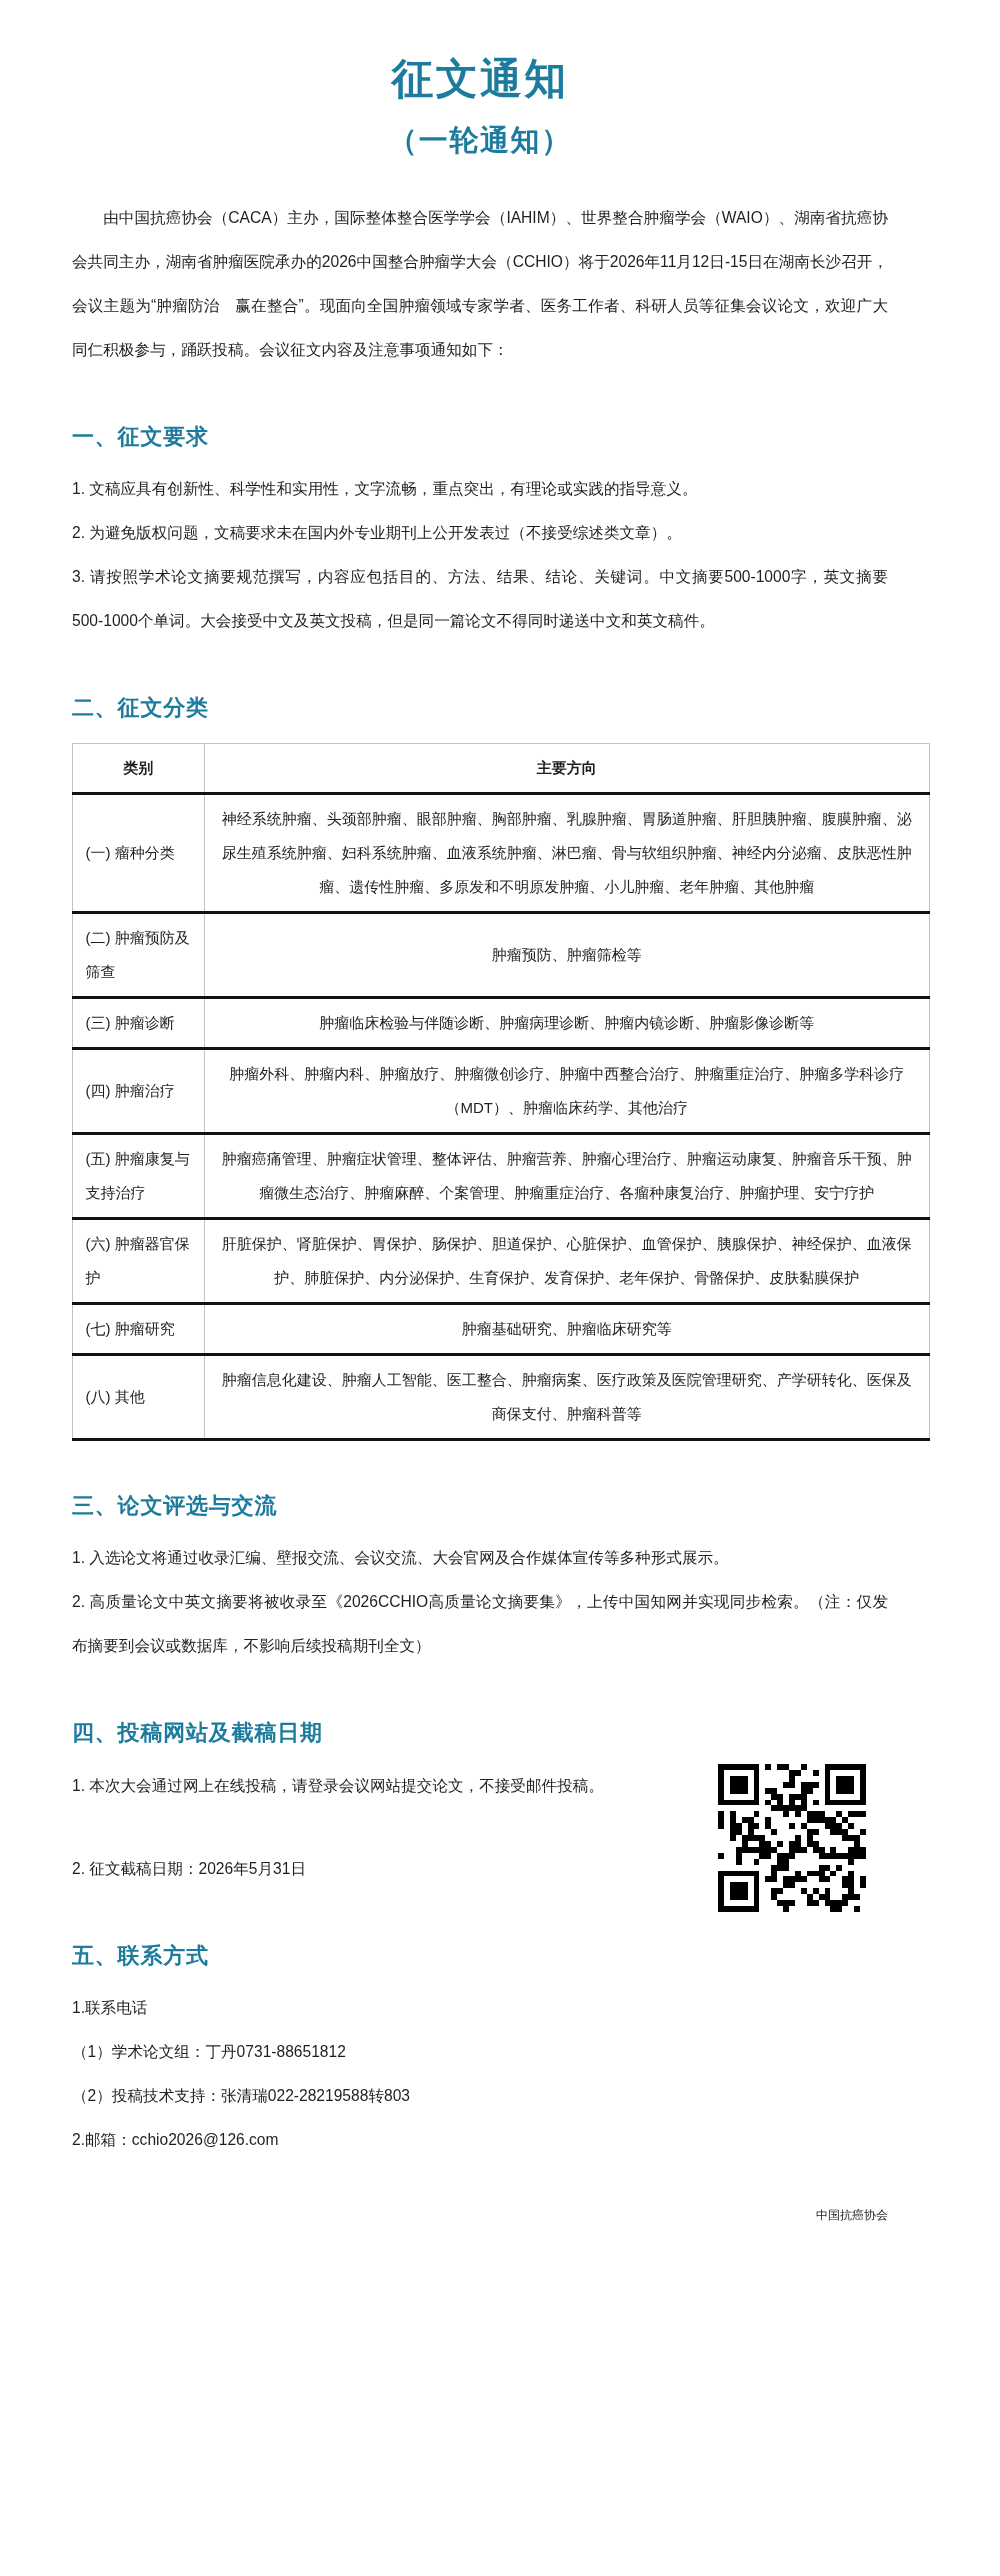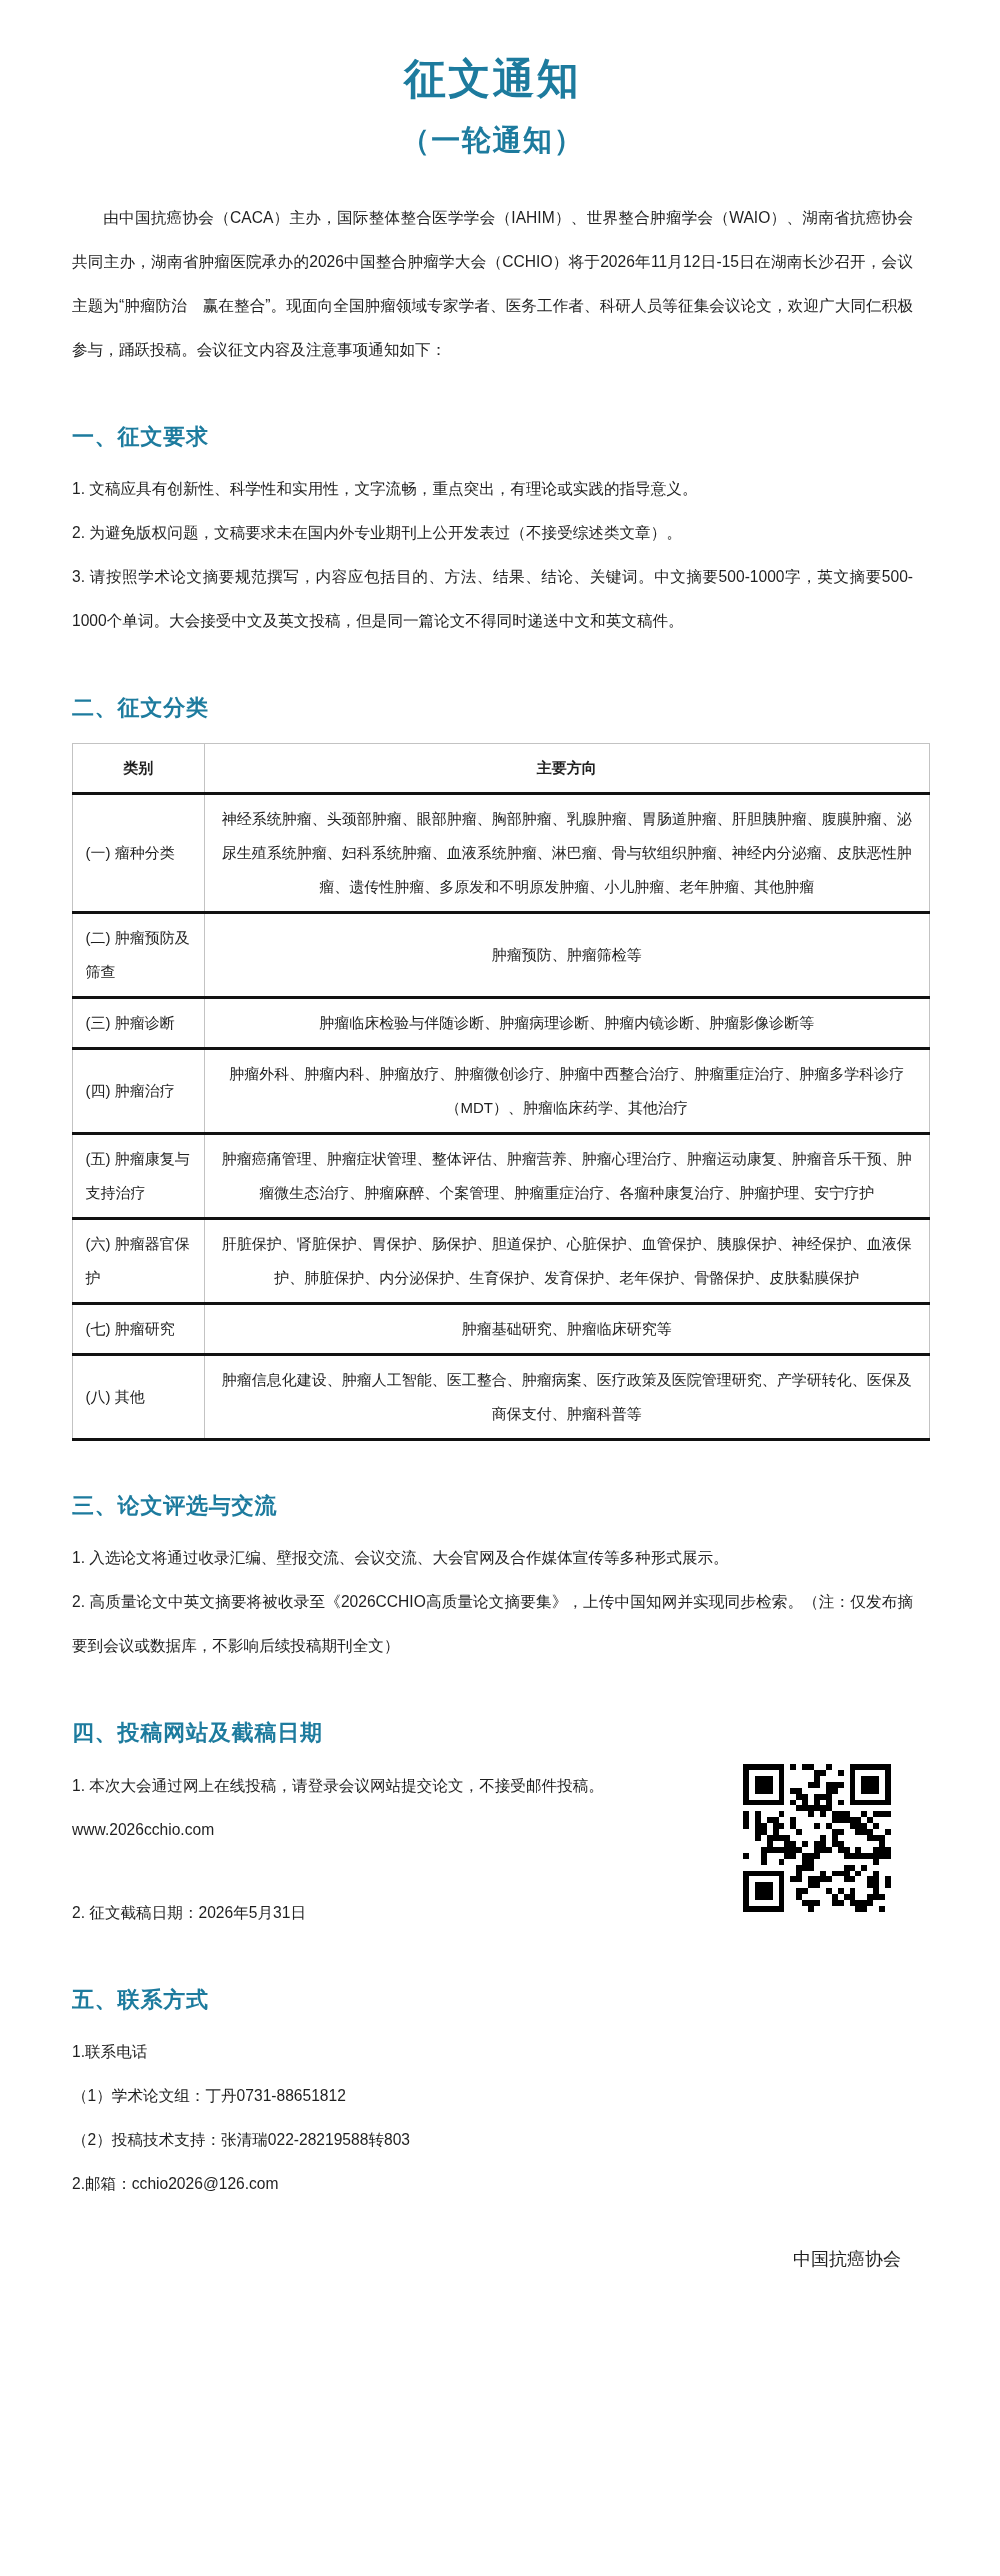--- a/index.html
+++ b/index.html
@@ -8,21 +8,21 @@
     --rule:#111111;
     --grid:#c3c3c3;
   }
   html,body{margin:0;padding:0;background:#ffffff;}
   body{
     width:1000px;min-height:2576px;
     font-family:"Liberation Sans","DejaVu Sans",sans-serif;
     color:var(--text);
     -webkit-font-smoothing:antialiased;
   }
-  .page{box-sizing:border-box;width:1000px;padding:31px 87px 55px 72px;}
+  .page{box-sizing:border-box;width:1000px;padding:31px 112px 55px 72px;}
   h1.title{
     margin:19.5px 0 0;text-align:center;color:var(--accent);
     font-size:42px;font-weight:bold;letter-spacing:2.3px;
   }
   .subtitle{
     margin-top:14px;text-align:center;color:var(--accent);
     font-size:29px;font-weight:bold;letter-spacing:1.6px;
   }
   p.txt{font-size:15.6px;line-height:44px;margin:0;text-align:justify;}
   p.intro{margin-top:35px;text-indent:2em;}
@@ -45,21 +45,21 @@
   td.cat{width:115px;padding-left:15.6px;border-right:0.8px solid var(--grid);}
   th.cat-h{width:115px;border-right:0.8px solid var(--grid);}
   td.dir{padding-left:20.3px;padding-right:23.4px;text-align:center;}
   .sub-block{position:relative;}
   .sub-block .deadline{margin-top:39px;}
   .qr{
     position:absolute;top:0;right:22px;width:148px;height:148px;
     shape-rendering:crispEdges;background:#fff;
   }
   .footer{margin-top:31px;text-align:right;}
-  .footer p{font-size:18px;line-height:44px;margin:12px;}
+  .footer p{font-size:12px;line-height:44px;margin:0;}
 </style>
 </head>
 <body>
 
 <div class="page">
 
   <h1 class="title">征文通知</h1>
   <div class="subtitle">（一轮通知）</div>
 
   <p class="txt intro">由中国抗癌协会（CACA）主办，国际整体整合医学学会（IAHIM）、世界整合肿瘤学会（WAIO）、湖南省抗癌协会共同主办，湖南省肿瘤医院承办的2026中国整合肿瘤学大会（CCHIO）将于2026年11月12日-15日在湖南长沙召开，会议主题为“肿瘤防治　赢在整合”。现面向全国肿瘤领域专家学者、医务工作者、科研人员等征集会议论文，欢迎广大同仁积极参与，踊跃投稿。会议征文内容及注意事项通知如下：</p>
@@ -113,21 +113,20 @@
     </tbody>
   </table>
 
   <h2 class="sec">三、论文评选与交流</h2>
   <p class="txt">1. 入选论文将通过收录汇编、壁报交流、会议交流、大会官网及合作媒体宣传等多种形式展示。</p>
   <p class="txt">2. 高质量论文中英文摘要将被收录至《2026CCHIO高质量论文摘要集》，上传中国知网并实现同步检索。（注：仅发布摘要到会议或数据库，不影响后续投稿期刊全文）</p>
 
   <h2 class="sec">四、投稿网站及截稿日期</h2>
   <div class="sub-block">
     <p class="txt">1. 本次大会通过网上在线投稿，请登录会议网站提交论文，不接受邮件投稿。</p>
-    <p class="txt">www.2026cchio.com</p>
     <p class="txt deadline">2. 征文截稿日期：2026年5月31日</p>
     <svg class="qr" viewBox="0 0 25 25" aria-hidden="true">
         <path d="M0 0h1v1h-1zM1 0h1v1h-1zM2 0h1v1h-1zM3 0h1v1h-1zM4 0h1v1h-1zM5 0h1v1h-1zM6 0h1v1h-1zM8 0h1v1h-1zM10 0h1v1h-1zM11 0h1v1h-1zM14 0h1v1h-1zM18 0h1v1h-1zM19 0h1v1h-1zM20 0h1v1h-1zM21 0h1v1h-1zM22 0h1v1h-1zM23 0h1v1h-1zM24 0h1v1h-1zM0 1h1v1h-1zM6 1h1v1h-1zM12 1h1v1h-1zM13 1h1v1h-1zM16 1h1v1h-1zM18 1h1v1h-1zM24 1h1v1h-1zM0 2h1v1h-1zM2 2h1v1h-1zM3 2h1v1h-1zM4 2h1v1h-1zM6 2h1v1h-1zM12 2h1v1h-1zM18 2h1v1h-1zM20 2h1v1h-1zM21 2h1v1h-1zM22 2h1v1h-1zM24 2h1v1h-1zM0 3h1v1h-1zM2 3h1v1h-1zM3 3h1v1h-1zM4 3h1v1h-1zM6 3h1v1h-1zM11 3h1v1h-1zM12 3h1v1h-1zM14 3h1v1h-1zM15 3h1v1h-1zM16 3h1v1h-1zM18 3h1v1h-1zM20 3h1v1h-1zM21 3h1v1h-1zM22 3h1v1h-1zM24 3h1v1h-1zM0 4h1v1h-1zM2 4h1v1h-1zM3 4h1v1h-1zM4 4h1v1h-1zM6 4h1v1h-1zM8 4h1v1h-1zM9 4h1v1h-1zM14 4h1v1h-1zM15 4h1v1h-1zM18 4h1v1h-1zM20 4h1v1h-1zM21 4h1v1h-1zM22 4h1v1h-1zM24 4h1v1h-1zM0 5h1v1h-1zM6 5h1v1h-1zM9 5h1v1h-1zM10 5h1v1h-1zM12 5h1v1h-1zM13 5h1v1h-1zM14 5h1v1h-1zM18 5h1v1h-1zM24 5h1v1h-1zM0 6h1v1h-1zM1 6h1v1h-1zM2 6h1v1h-1zM3 6h1v1h-1zM4 6h1v1h-1zM5 6h1v1h-1zM6 6h1v1h-1zM8 6h1v1h-1zM10 6h1v1h-1zM12 6h1v1h-1zM14 6h1v1h-1zM16 6h1v1h-1zM18 6h1v1h-1zM19 6h1v1h-1zM20 6h1v1h-1zM21 6h1v1h-1zM22 6h1v1h-1zM23 6h1v1h-1zM24 6h1v1h-1zM9 7h1v1h-1zM10 7h1v1h-1zM11 7h1v1h-1zM12 7h1v1h-1zM13 7h1v1h-1zM14 7h1v1h-1zM0 8h1v1h-1zM2 8h1v1h-1zM6 8h1v1h-1zM11 8h1v1h-1zM13 8h1v1h-1zM15 8h1v1h-1zM16 8h1v1h-1zM17 8h1v1h-1zM20 8h1v1h-1zM22 8h1v1h-1zM23 8h1v1h-1zM24 8h1v1h-1zM0 9h1v1h-1zM2 9h1v1h-1zM4 9h1v1h-1zM5 9h1v1h-1zM8 9h1v1h-1zM15 9h1v1h-1zM16 9h1v1h-1zM17 9h1v1h-1zM18 9h1v1h-1zM19 9h1v1h-1zM21 9h1v1h-1zM0 10h1v1h-1zM2 10h1v1h-1zM3 10h1v1h-1zM5 10h1v1h-1zM6 10h1v1h-1zM8 10h1v1h-1zM12 10h1v1h-1zM14 10h1v1h-1zM18 10h1v1h-1zM19 10h1v1h-1zM20 10h1v1h-1zM22 10h1v1h-1zM2 11h1v1h-1zM3 11h1v1h-1zM5 11h1v1h-1zM9 11h1v1h-1zM15 11h1v1h-1zM16 11h1v1h-1zM19 11h1v1h-1zM20 11h1v1h-1zM21 11h1v1h-1zM24 11h1v1h-1zM2 12h1v1h-1zM4 12h1v1h-1zM5 12h1v1h-1zM6 12h1v1h-1zM7 12h1v1h-1zM13 12h1v1h-1zM15 12h1v1h-1zM21 12h1v1h-1zM22 12h1v1h-1zM23 12h1v1h-1zM4 13h1v1h-1zM7 13h1v1h-1zM8 13h1v1h-1zM10 13h1v1h-1zM12 13h1v1h-1zM13 13h1v1h-1zM15 13h1v1h-1zM16 13h1v1h-1zM23 13h1v1h-1zM3 14h1v1h-1zM4 14h1v1h-1zM5 14h1v1h-1zM6 14h1v1h-1zM7 14h1v1h-1zM8 14h1v1h-1zM9 14h1v1h-1zM12 14h1v1h-1zM13 14h1v1h-1zM14 14h1v1h-1zM16 14h1v1h-1zM17 14h1v1h-1zM19 14h1v1h-1zM22 14h1v1h-1zM23 14h1v1h-1zM24 14h1v1h-1zM0 15h1v1h-1zM3 15h1v1h-1zM7 15h1v1h-1zM8 15h1v1h-1zM10 15h1v1h-1zM11 15h1v1h-1zM12 15h1v1h-1zM17 15h1v1h-1zM18 15h1v1h-1zM19 15h1v1h-1zM20 15h1v1h-1zM21 15h1v1h-1zM22 15h1v1h-1zM23 15h1v1h-1zM24 15h1v1h-1zM3 16h1v1h-1zM6 16h1v1h-1zM10 16h1v1h-1zM11 16h1v1h-1zM22 16h1v1h-1zM9 17h1v1h-1zM10 17h1v1h-1zM11 17h1v1h-1zM17 17h1v1h-1zM18 17h1v1h-1zM20 17h1v1h-1zM0 18h1v1h-1zM1 18h1v1h-1zM2 18h1v1h-1zM3 18h1v1h-1zM4 18h1v1h-1zM5 18h1v1h-1zM6 18h1v1h-1zM9 18h1v1h-1zM13 18h1v1h-1zM15 18h1v1h-1zM16 18h1v1h-1zM17 18h1v1h-1zM19 18h1v1h-1zM22 18h1v1h-1zM0 19h1v1h-1zM6 19h1v1h-1zM8 19h1v1h-1zM9 19h1v1h-1zM11 19h1v1h-1zM12 19h1v1h-1zM13 19h1v1h-1zM14 19h1v1h-1zM17 19h1v1h-1zM18 19h1v1h-1zM21 19h1v1h-1zM22 19h1v1h-1zM24 19h1v1h-1zM0 20h1v1h-1zM2 20h1v1h-1zM3 20h1v1h-1zM4 20h1v1h-1zM6 20h1v1h-1zM11 20h1v1h-1zM12 20h1v1h-1zM21 20h1v1h-1zM22 20h1v1h-1zM24 20h1v1h-1zM0 21h1v1h-1zM2 21h1v1h-1zM3 21h1v1h-1zM4 21h1v1h-1zM6 21h1v1h-1zM9 21h1v1h-1zM10 21h1v1h-1zM14 21h1v1h-1zM16 21h1v1h-1zM18 21h1v1h-1zM22 21h1v1h-1zM0 22h1v1h-1zM2 22h1v1h-1zM3 22h1v1h-1zM4 22h1v1h-1zM6 22h1v1h-1zM9 22h1v1h-1zM15 22h1v1h-1zM17 22h1v1h-1zM18 22h1v1h-1zM21 22h1v1h-1zM22 22h1v1h-1zM23 22h1v1h-1zM0 23h1v1h-1zM6 23h1v1h-1zM10 23h1v1h-1zM11 23h1v1h-1zM12 23h1v1h-1zM15 23h1v1h-1zM16 23h1v1h-1zM18 23h1v1h-1zM19 23h1v1h-1zM20 23h1v1h-1zM21 23h1v1h-1zM0 24h1v1h-1zM1 24h1v1h-1zM2 24h1v1h-1zM3 24h1v1h-1zM4 24h1v1h-1zM5 24h1v1h-1zM6 24h1v1h-1zM11 24h1v1h-1zM19 24h1v1h-1zM20 24h1v1h-1zM23 24h1v1h-1z" fill="#000"></path>
       </svg>
   </div>
 
   <h2 class="sec">五、联系方式</h2>
   <p class="txt">1.联系电话</p>
   <p class="txt">（1）学术论文组：丁丹0731-88651812</p>
   <p class="txt">（2）投稿技术支持：张清瑞022-28219588转803</p>

